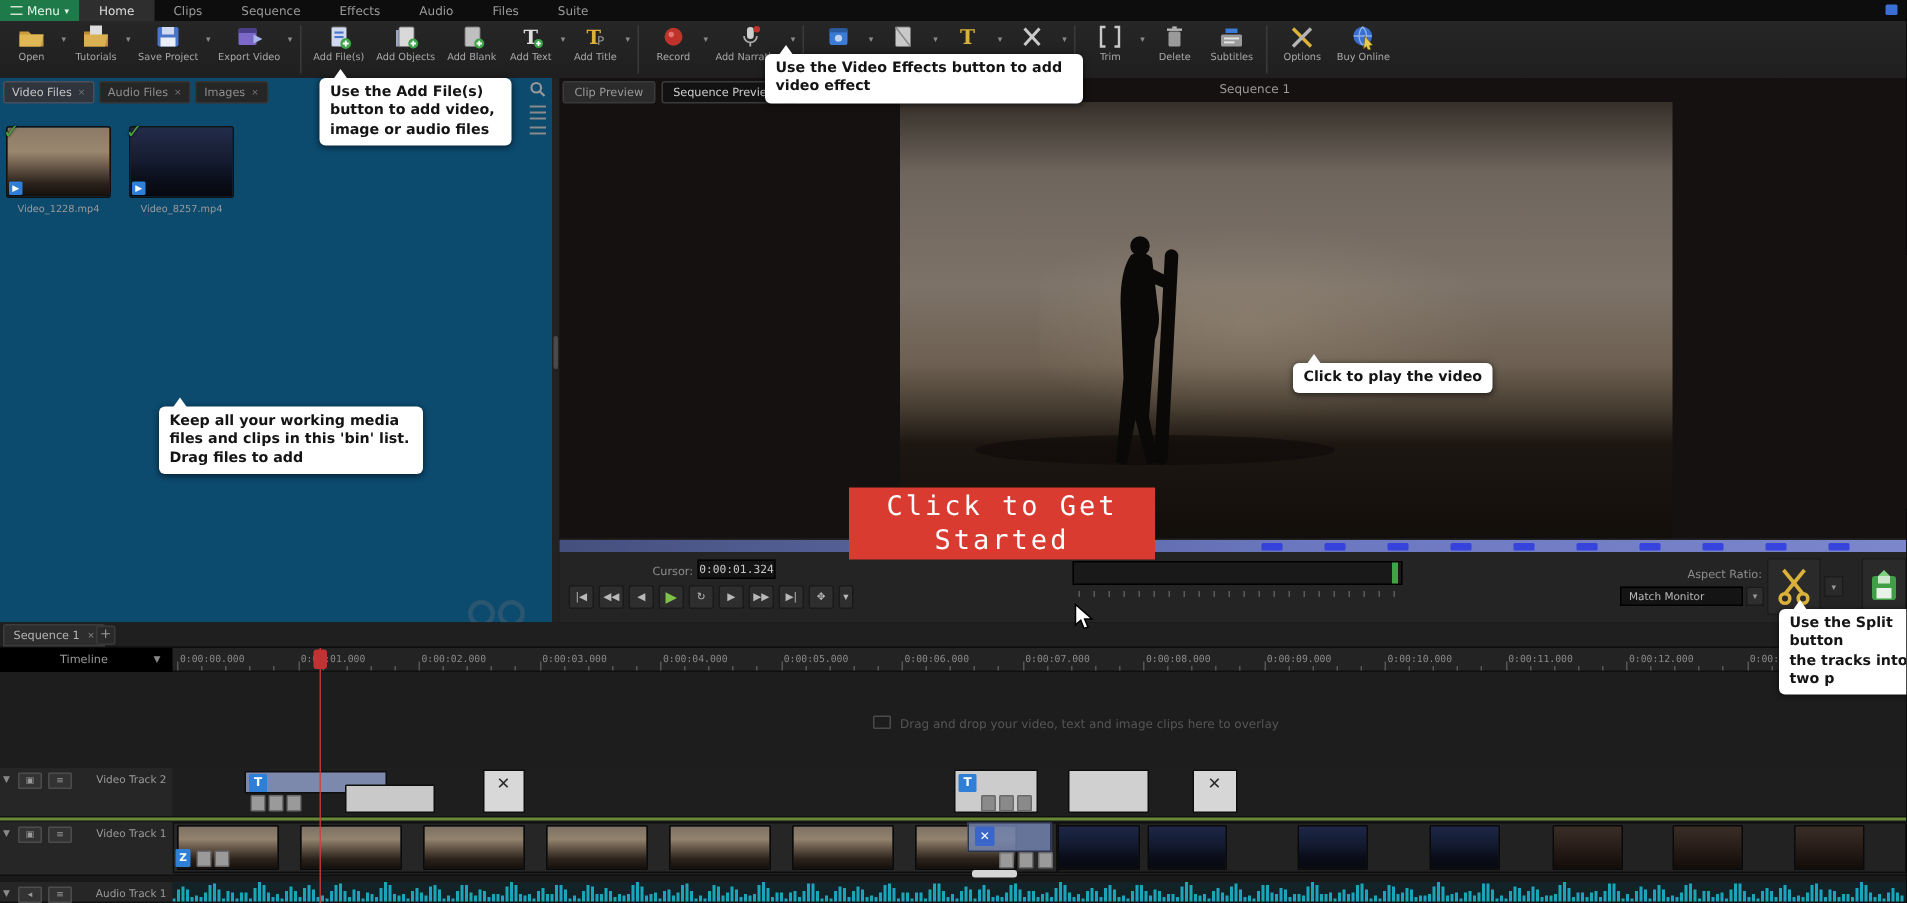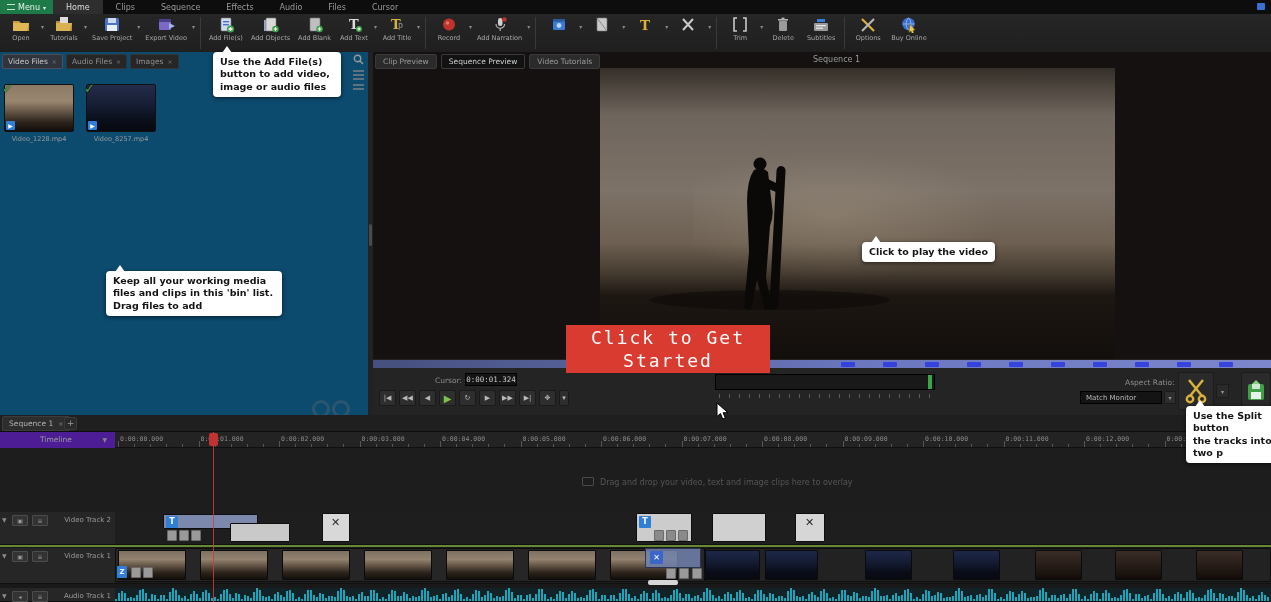--- a/index.html
+++ b/index.html
@@ -81,21 +81,21 @@
   .split-dd{position:absolute;left:843px;top:16px;width:13px;height:14px;background:#2a2a2a;border:1px solid #1c1c1c;color:#999;font-size:6px;text-align:center;line-height:13px;}
   .export-btn{position:absolute;left:868px;top:4px;width:30px;height:38px;background:#2a2a2a;border:1px solid #1c1c1c;border-radius:2px;display:flex;align-items:center;justify-content:center;}
 
   
   .timeline{position:absolute;left:0;top:415px;width:1271px;height:187px;background:#191919;}
   .tl-tabrow{position:absolute;left:0;top:0;width:1271px;height:17px;background:#1f1f1f;border-bottom:1px solid #0d0d0d;}
   .tl-tab{position:absolute;left:2px;top:1px;height:15px;background:#2d2d2d;border:1px solid #3c3c3c;color:#b5b5b5;
     font-size:7.5px;padding:0 6px;display:flex;align-items:center;gap:5px;border-radius:2px 2px 0 0;}
   .tl-add{position:absolute;left:64px;top:2px;width:13px;height:13px;background:#2a2a2a;border:1px solid #3a3a3a;color:#9a9a9a;font-size:9px;line-height:11px;text-align:center;border-radius:2px;}
   .tl-ruler{position:absolute;left:0;top:17px;width:1271px;height:16px;background:#232323;border-bottom:1px solid #0f0f0f;}
-  .tl-mode{position:absolute;left:0;top:0;width:115px;height:16px;background:#4c1d95;color:#9a9a9a;font-size:7.5px;line-height:15px;}
+  .tl-mode{position:absolute;left:0;top:0;width:115px;height:16px;background:#000000;color:#9a9a9a;font-size:7.5px;line-height:15px;}
   .tl-mode .txt{margin-left:40px;}
   .tl-mode .dd{position:absolute;right:8px;top:0;font-size:6px;line-height:15px;color:#888;}
   .ruler-lbl{position:absolute;top:3px;font-size:6.5px;color:#8a8a8a;font-family:"DejaVu Sans Mono",monospace;white-space:nowrap;}
   .ruler-tick{position:absolute;bottom:0;width:1px;height:4px;background:#555;}
   .overlay-zone{position:absolute;left:0;top:33px;width:1271px;height:64px;background:#1d1d1d;}
   .ov-hint{position:absolute;left:600px;top:30px;font-size:8px;color:#555;}
   .ov-ic{position:absolute;left:582px;top:29px;width:12px;height:9px;border:1px solid #4a4a4a;border-radius:1px;}
   .track-row{position:absolute;left:0;width:1271px;}
   .trk-head{position:absolute;left:0;top:0;width:115px;height:100%;background:#262626;border-bottom:1px solid #101010;}
   .trk-lane{position:absolute;left:115px;top:0;right:0;height:100%;background:#1e1e1e;border-bottom:1px solid #101010;}
@@ -137,21 +137,21 @@
       <span>Menu</span>
       <span class="dn">▾</span>
     </div>
     <div id="menu-tabs" style="display:flex;">
         <div class="menu-tab active">Home</div>
         <div class="menu-tab">Clips</div>
         <div class="menu-tab">Sequence</div>
         <div class="menu-tab">Effects</div>
         <div class="menu-tab">Audio</div>
         <div class="menu-tab">Files</div>
-        <div class="menu-tab">Cursor</div>
+        <div class="menu-tab">Suite</div>
       </div>
     <div class="win-dot"></div>
   </div>
 
   <div class="toolbar" id="toolbar">
       <div class="tb-btn">
         <span class="ic">
           <svg width="18" height="17" viewBox="0 0 18 17">
             <path d="M1 5 h6 l2 2 h8 v8 h-16 z" fill="#c99b3f"></path>
             <path d="M1 7 h16 l-2 8 h-14 z" fill="#e0b755"></path>
@@ -1105,20 +1105,21 @@
         <div class="trk-ic" style="left:32px;">≡</div>
         <span class="trk-name">Audio Track 1</span>
       </div>
     </div>
 
     <div class="playhead-line"></div>
     <div class="playhead-cap"></div>
   </div>
 
   <div class="tt tail" style="left:213px;top:52px;width:128px;">Use the Add File(s) button to add video, image or audio files</div>
+  <div class="tt tail" style="left:510px;top:36px;width:212px;">Use the Video Effects button to add video effect</div>
   <div class="tt tail" style="left:106px;top:271px;width:176px;">Keep all your working media files and clips in this 'bin' list. Drag files to add</div>
   <div class="tt tail" style="left:862px;top:242px;">Click to play the video</div>
   <div class="tt tail" style="left:1186px;top:406px;width:110px;">
     <span>Use the Split button</span><br>
     <span>the tracks into two p</span>
   </div>
 
   <div class="get-started">
       <div>Click to Get</div>
       <div>Started</div>

